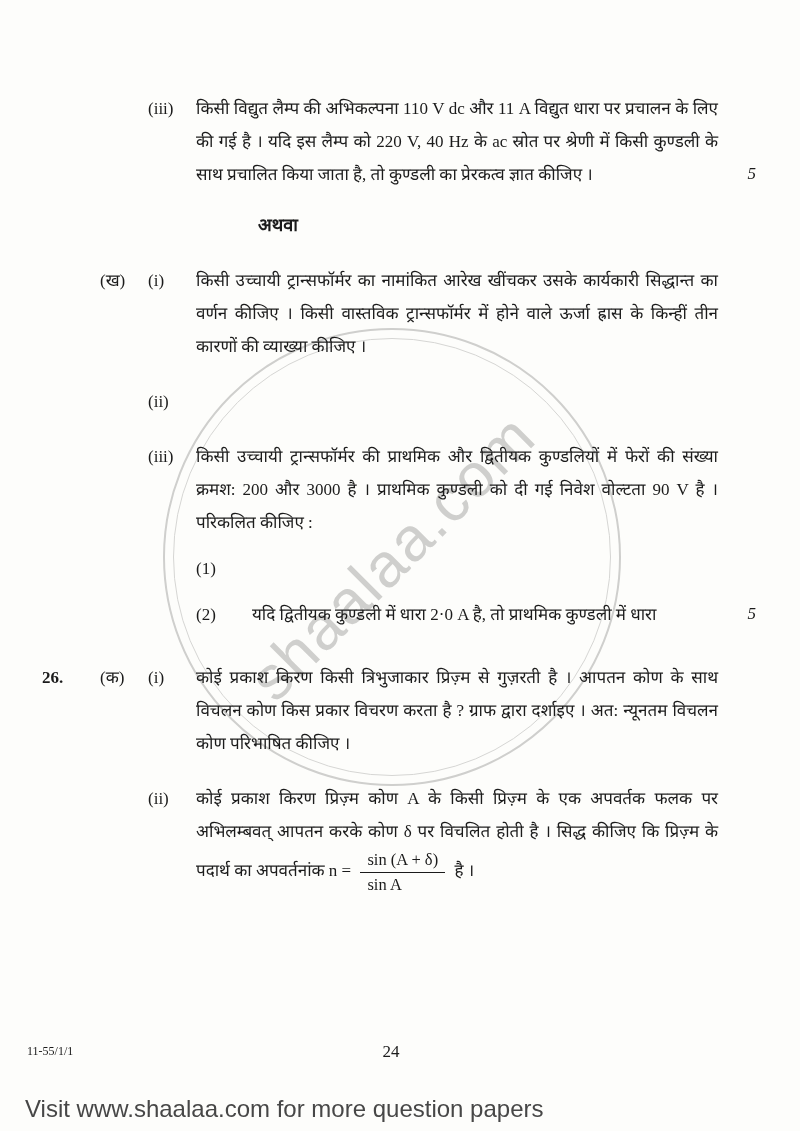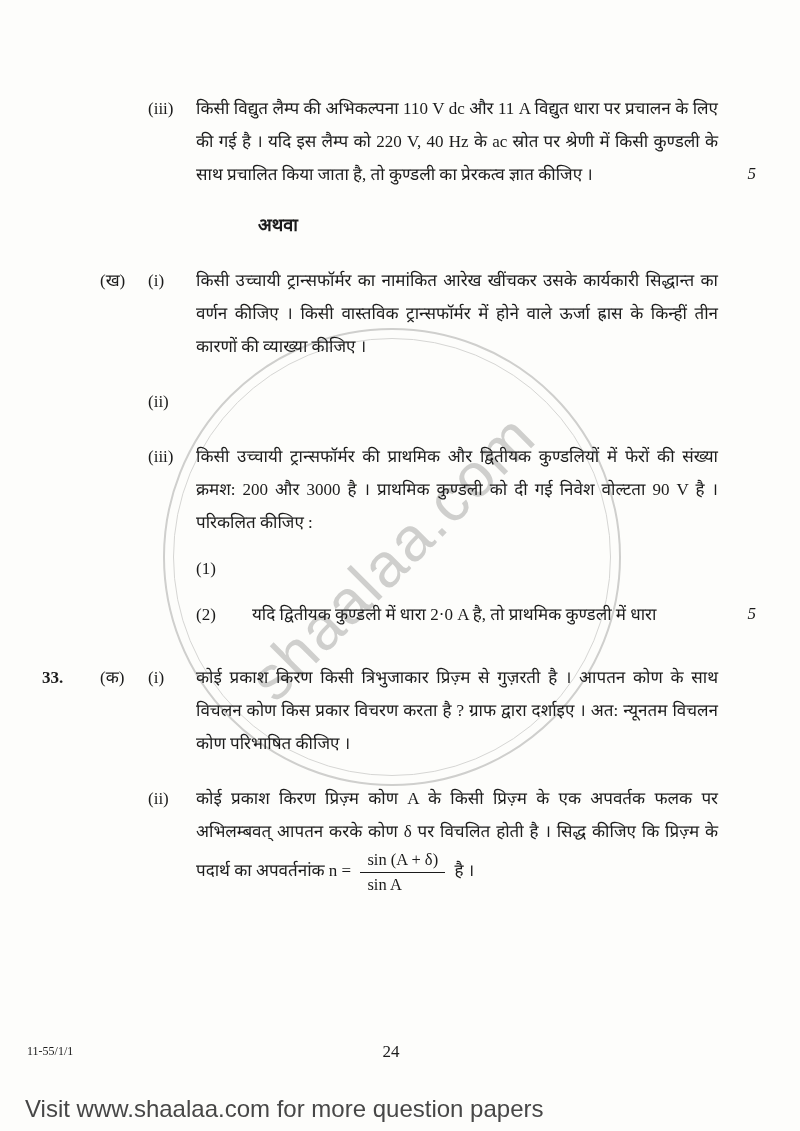--- a/index.html
+++ b/index.html
@@ -130,21 +130,21 @@
     <div class="qrow mt-small">
       <div class="col-num"></div>
       <div class="col-part"></div>
       <div class="col-sub"></div>
       <div class="col-sublabel">(2)</div>
       <div class="qtext">यदि द्वितीयक कुण्डली में धारा 2·0 A है, तो प्राथमिक कुण्डली में धारा</div>
       <div class="marks">5</div>
     </div>
 
     <div class="qrow mt-q33">
-      <div class="col-num">33.</div>
+      <div class="col-num">26.</div>
       <div class="col-part">(क)</div>
       <div class="col-sub">(i)</div>
       <div class="qtext">कोई प्रकाश किरण किसी त्रिभुजाकार प्रिज़्म से गुज़रती है । आपतन कोण के साथ विचलन कोण किस प्रकार विचरण करता है ? ग्राफ द्वारा दर्शाइए । अत: न्यूनतम विचलन कोण परिभाषित कीजिए ।</div>
     </div>
 
     <div class="qrow mt-block">
       <div class="col-num"></div>
       <div class="col-part"></div>
       <div class="col-sub">(ii)</div>
       <div class="qtext">

